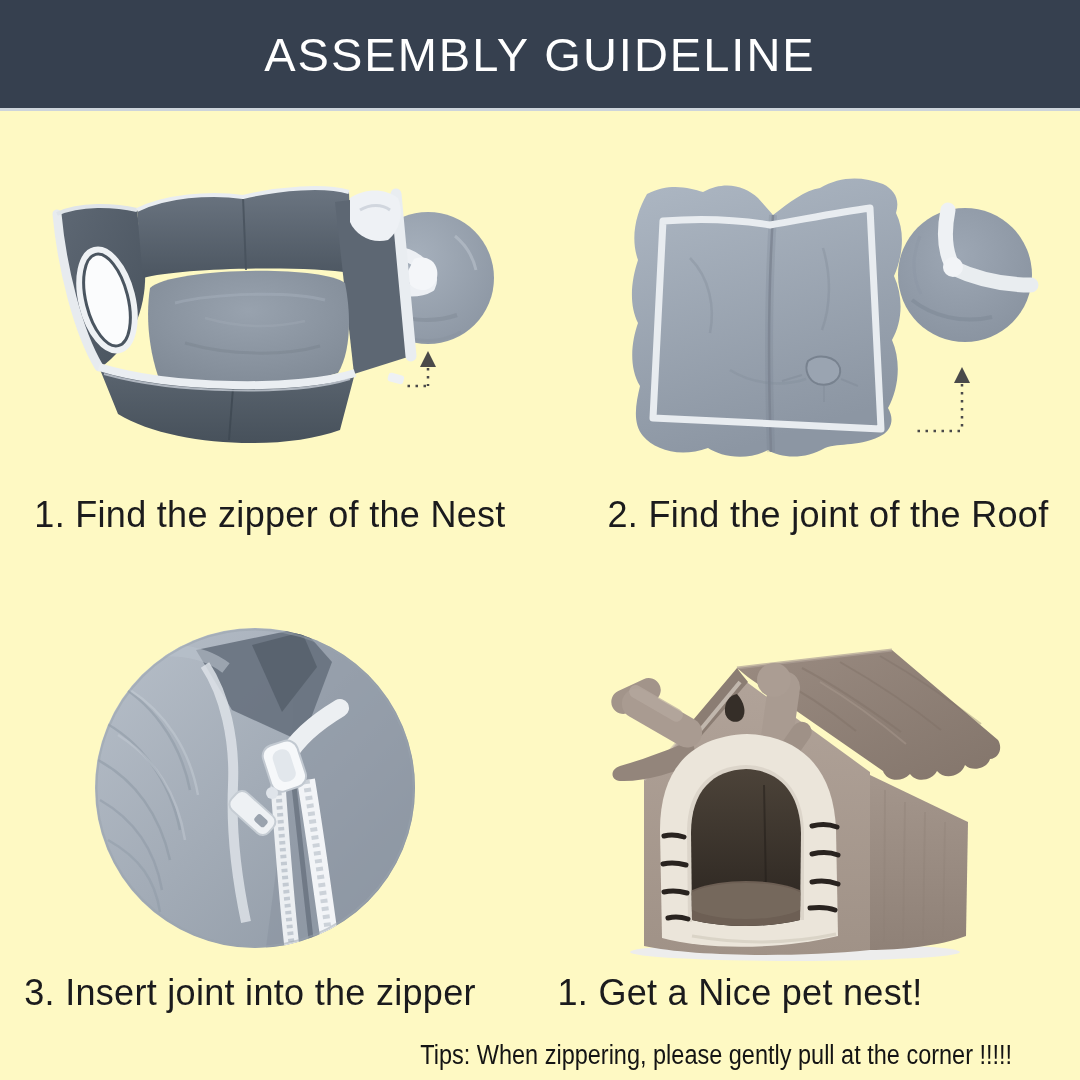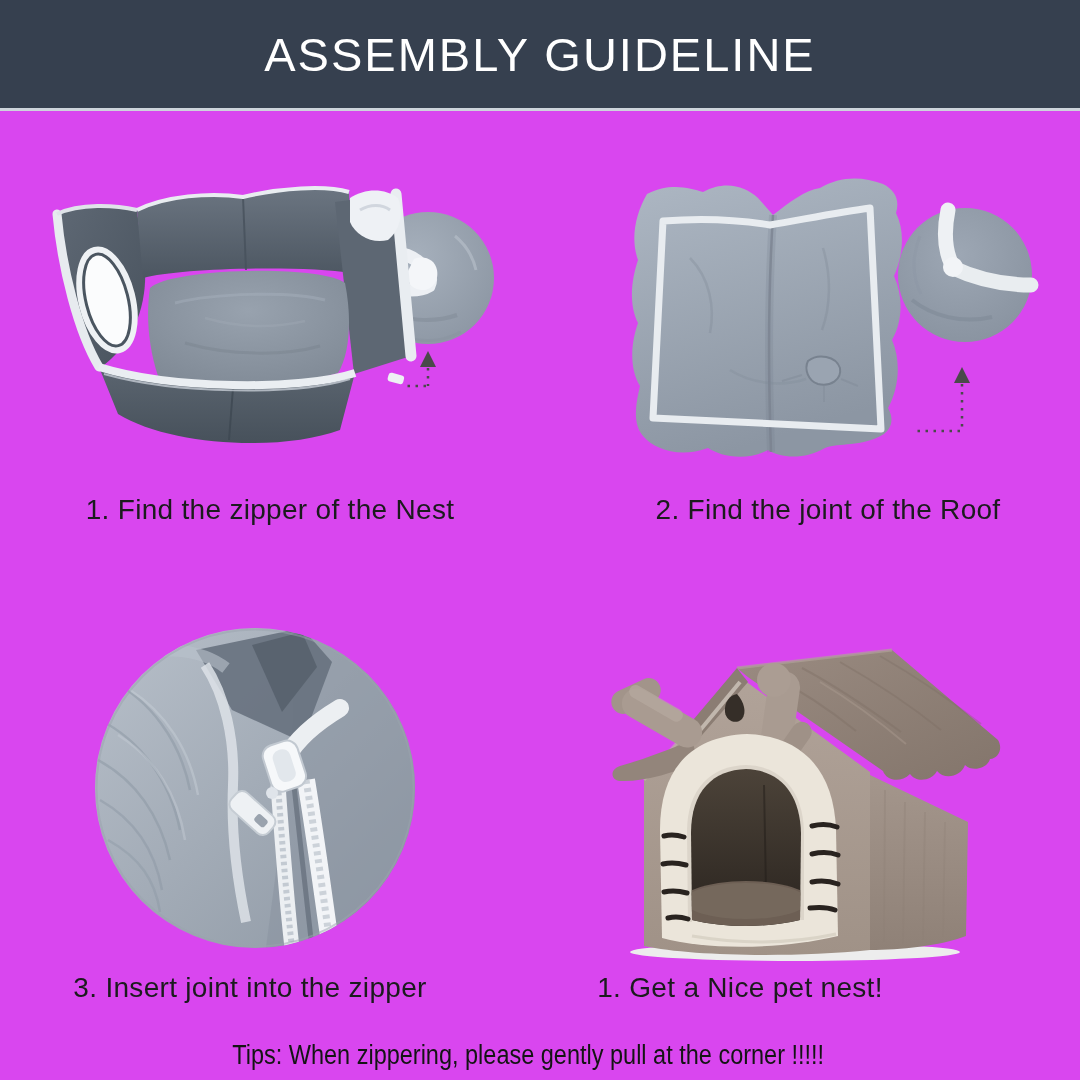--- a/index.html
+++ b/index.html
@@ -1,43 +1,43 @@
 <!DOCTYPE html>
 <html style="--header-bg: #36404f; --header-text: #ffffff; --caption-text: #1b1b1d; --fabric-gray: #97a1ad; --fabric-dark: #4c5661; --piping-white: #eef1f4; --house-body: #ab9d93; --house-roof: #93847a; --door-trim: #ebe5da; --door-interior: #2a241f; --arrow: #4a4a4a;"><head>
 <meta charset="utf-8">
 <style>
   html,body { margin:0; padding:0; background:#ffffff; }
   .canvas {
     position:relative; width:1080px; height:1080px; overflow:hidden;
-    background:#d946ef; font-family:"Liberation Sans", sans-serif;
+    background:#fef9c3; font-family:"Liberation Sans", sans-serif;
   }
   .banner {
     position:absolute; top:0; left:0; width:1080px; height:108px;
     background:var(--header-bg,#36404f);
     border-bottom:3px solid #cdd4db;
     display:flex; align-items:center; justify-content:center;
   }
   .title {
     margin:0; color:var(--header-text,#ffffff);
     font-size:47px; font-weight:400; letter-spacing:2px; white-space:nowrap;
   }
   figure { position:absolute; margin:0; padding:0; }
   #fig1 { top:118px; left:0; }
   #fig2 { top:118px; left:540px; }
   #fig3 { top:590px; left:0; }
   #fig4 { top:590px; left:540px; }
   .caption {
     position:absolute; margin:0; text-align:center;
-    font-size:28px; font-weight:400; color:#1b1b1d; letter-spacing:.3px; white-space:nowrap;
+    font-size:36px; font-weight:400; color:#1b1b1d; letter-spacing:.3px; white-space:nowrap;
   }
   #cap1 { top:494px; left:0;     width:540px; }
   #cap2 { top:494px; left:568px; width:520px; }
   #cap3 { top:972px; left:0;     width:500px; }
   #cap4 { top:972px; left:500px; width:480px; }
-  .tips { position:absolute; top:1040px; left:0; width:1056px; text-align:center; margin:0; }
+  .tips { position:absolute; top:1040px; left:0; width:1056px; text-align:right; margin:0; }
   .tips-inner {
     display:inline-block; font-size:27px; color:#141414;
     transform:scaleX(.87); transform-origin:center; white-space:nowrap;
   }
 </style>
 </head>
 <body>
 
 <div class="canvas">
 

